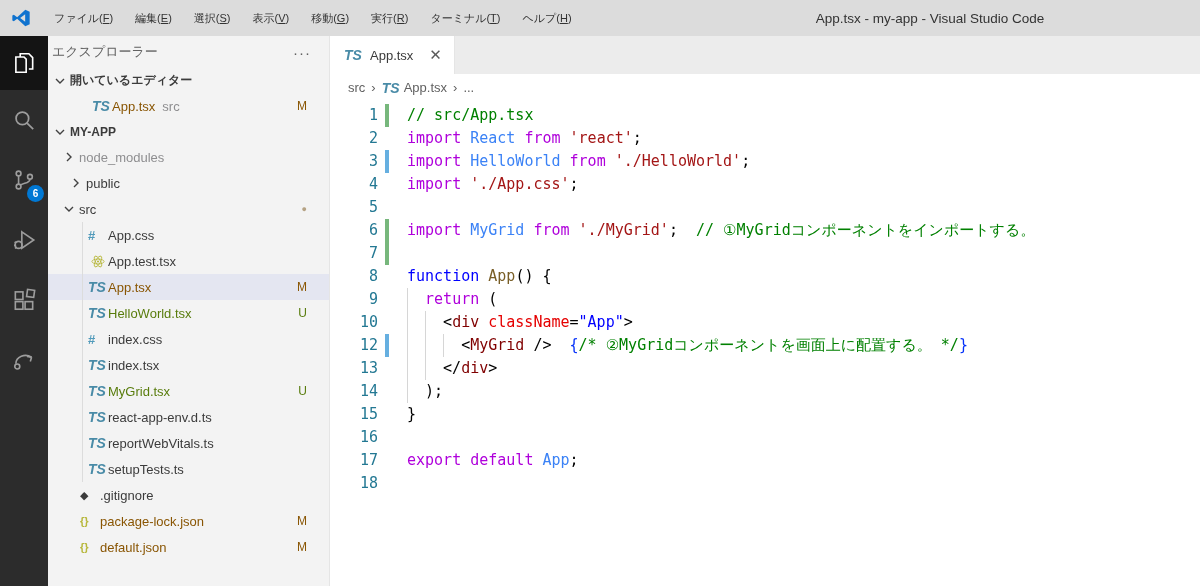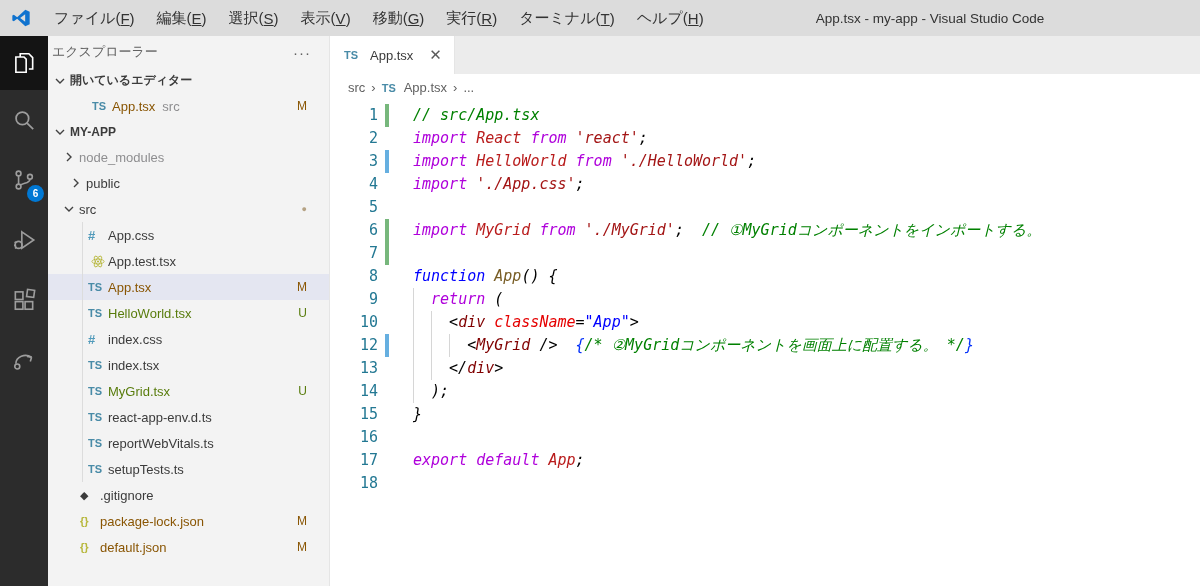--- a/index.html
+++ b/index.html
@@ -3,21 +3,21 @@
 <meta charset="utf-8">
 <style>
   * { margin:0; padding:0; box-sizing:border-box; }
   html,body { width:1200px; height:586px; overflow:hidden; background:#fff;
     font-family:"Liberation Sans","DejaVu Sans",sans-serif; }
 
   
   .titlebar { height:36px; background:#dcdcdc; display:flex; align-items:center; position:relative; }
   .vscode-logo { width:20px; height:20px; margin:0 12px 0 11px; flex:0 0 auto; }
   .menu-bar { display:flex; align-items:center; height:100%; }
-  .menu-item { padding:0 11px; font-size:15px; color:#333; height:100%; display:flex; align-items:center; cursor:default; }
+  .menu-item { padding:0 11px; font-size:11px; color:#333; height:100%; display:flex; align-items:center; cursor:default; }
   .menu-item .mn { text-decoration:underline; }
   .win-title { position:absolute; left:730px; width:400px; text-align:center; font-size:13.5px; color:#333; }
 
   
   .main { display:flex; height:550px; }
 
   
   .activitybar { width:48px; background:#2c2c2c; flex:0 0 auto; display:flex; flex-direction:column; }
   .ab-item { width:48px; height:60px; display:flex; align-items:center; justify-content:center; position:relative; color:#9d9d9d; }
   .ab-item.active { background:#141414; color:#ffffff; height:54px; }
@@ -35,21 +35,21 @@
   .row { height:26px; display:flex; align-items:center; position:relative; cursor:pointer; white-space:nowrap; }
   .row.selected { background:#e4e6f1; }
   .row .label { overflow:hidden; text-overflow:ellipsis; }
   .row .spacer { flex:1; }
   .row .badge { font-size:12px; margin-right:22px; font-weight:400; }
   .row .dot { font-size:9px; margin-right:22px; color:#b5a284; }
   .st-modified { color:#895503; }
   .st-untracked { color:#587c0c; }
   .st-ignored { color:#8e8e90; }
   .fi { display:inline-block; width:20px; flex:0 0 20px; text-align:left; font-weight:bold; }
-  .fi-ts { color:#498ba7; font-size:11px; }
+  .fi-ts { color:#498ba7; font-size:14px;font-style:italic; }
   .fi-hash { color:#519aba; font-size:13px; }
   .fi-git { color:#3b3b3b; font-size:11px; }
   .fi-braces { color:#b7b73b; font-size:11px; }
   .fi-react { flex:0 0 20px; width:20px; }
   .guide-l2 { position:absolute; left:34px; top:0; bottom:0; width:1px; background:#dcdcdc; }
   .detail { color:#8e8e90; margin-left:7px; }
 
   
   .editor { flex:1; display:flex; flex-direction:column; background:#fff; min-width:0; }
   .tabbar { height:38px; background:#ececec; display:flex; flex:0 0 auto; }
@@ -61,30 +61,30 @@
   .bc-sep { margin:0 6px; color:#616161; }
   .bc-item .fi { width:22px; flex:0 0 22px; }
 
   
   .code { flex:1; font-family:"DejaVu Sans Mono","Liberation Mono",monospace; font-size:15px; line-height:23px; padding-top:3px; overflow:hidden; }
   .cl { height:23px; display:flex; white-space:pre; }
   .ln { width:48px; flex:0 0 48px; text-align:right; color:#237893; user-select:none; }
   .gbar { width:4px; flex:0 0 4px; margin-left:7px; }
   .g-a { background:#77b77c; }
   .g-m { background:#66afe0; }
-  .ct { margin-left:24px;font-style:italic; }
+  .ct { margin-left:18px; }
   .ig { display:inline-block; width:2ch; height:23px; vertical-align:top; border-left:1px solid #d6d6d6; }
   .tk-kw { color:#af00db; }
   .tk-st { color:#0000ff; }
   .tk-str { color:#a31515; }
   .tk-cmt { color:#008000; }
   .tk-tag { color:#800000; }
   .tk-attr { color:#e50000; }
   .tk-av { color:#0000ff; }
-  .tk-id { color:#b91c1c; }
+  .tk-id { color:#3b82f6; }
   .tk-fn { color:#795e26; }
   .tk-pl { color:#000000; }
   .tk-br { color:#0431fa; }
 </style>
 </head>
 <body>
 
 <div class="titlebar">
   <svg class="vscode-logo" viewBox="0 0 24 24">
     <path fill="#1073cf" d="M17.2 2.1 7.4 11 3.4 8 1.6 9v6l1.8 1 4-3 9.8 8.9 5.2-2.5v-15zM17 7.6v8.8L11 12z"></path>

